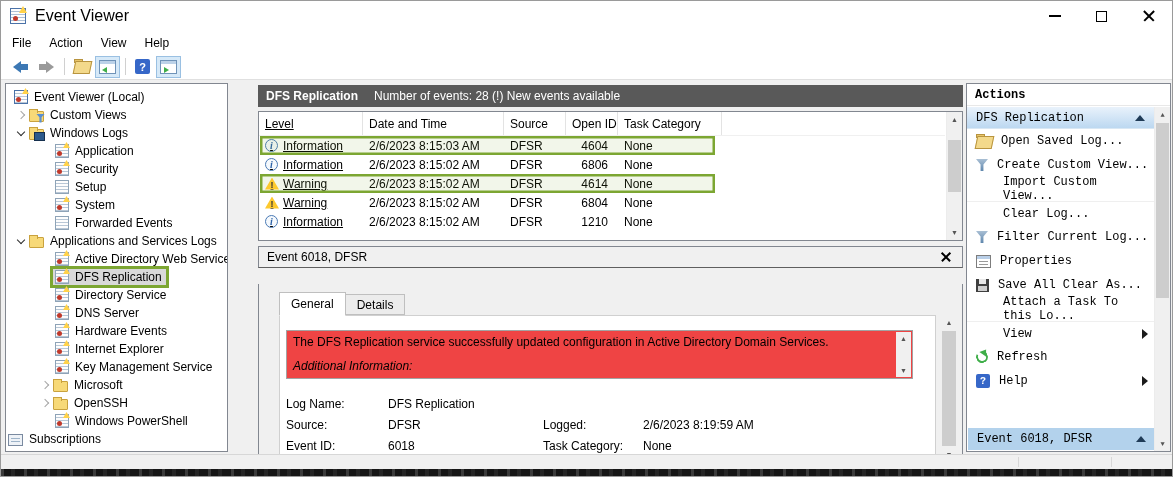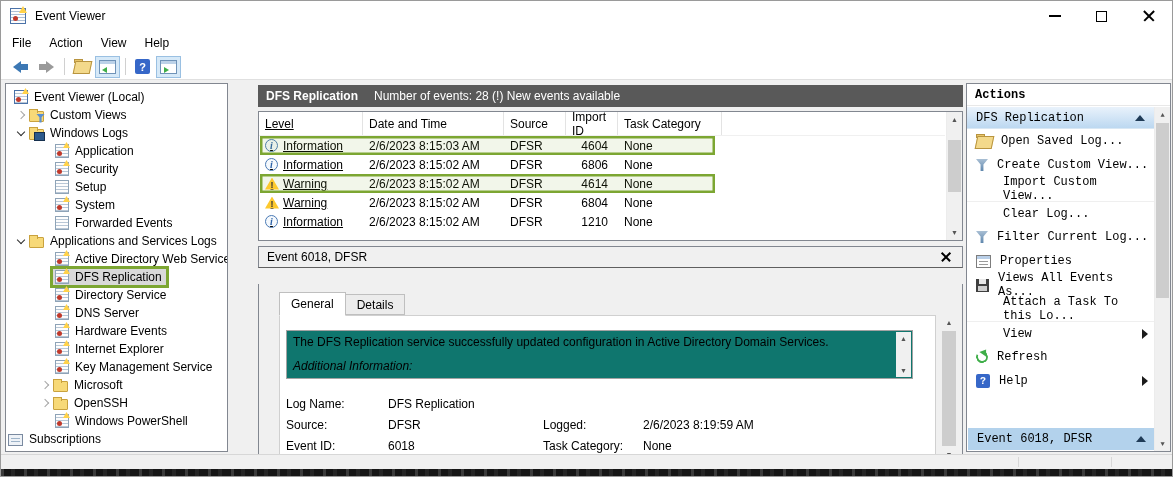--- a/index.html
+++ b/index.html
@@ -5,21 +5,21 @@
   * { margin:0; padding:0; box-sizing:border-box; }
   html,body { background:#cfcfcf; }
   body { font-family:"Liberation Sans","DejaVu Sans",sans-serif; font-size:12px; color:#000; }
   .window { position:relative; width:1173px; height:477px; background:#fff; border:1px solid #9a9a9a; overflow:hidden; }
 
   
   .titlebar { position:absolute; left:0; top:0; right:0; height:30px; background:#fff; display:flex; align-items:center; padding-left:9px; }
   .app-icon { width:16px; height:16px; margin-right:9px; border:1px solid #4a72a8; background:repeating-linear-gradient(180deg,#fdfdfd 0 2px,#aebfd4 2px 3px); position:relative; flex:none; }
   .app-icon::before { content:''; position:absolute; right:-2px; top:-3px; width:8px; height:7px; background:#ffd24a; clip-path:polygon(50% 0,100% 100%,0 100%); }
   .app-icon::after { content:''; position:absolute; left:2px; bottom:2px; width:5px; height:5px; border-radius:50%; background:#c0392b; }
-  .title-text { font-size:12px; }
+  .title-text { font-size:16px; }
   .win-controls { position:absolute; right:0; top:0; height:30px; display:flex; }
   .win-btn { width:47px; height:30px; display:flex; align-items:center; justify-content:center; position:relative; }
   .glyph-min { width:12px; height:1.4px; background:#000; }
   .glyph-max { width:11px; height:11px; border:1.4px solid #000; }
   .glyph-x { position:relative; width:14px; height:14px; }
   .glyph-x i { position:absolute; left:0; top:6px; width:14px; height:1.5px; background:#000; }
   .glyph-x i:first-child { transform:rotate(45deg); }
   .glyph-x i:last-child { transform:rotate(-45deg); }
 
   
@@ -103,21 +103,21 @@
   .dh-close { width:16px; height:16px; position:relative; }
   .dh-close i { position:absolute; left:2px; top:7px; width:12px; height:1.6px; background:#000; }
   .dh-close i:first-child { transform:rotate(45deg); } .dh-close i:last-child { transform:rotate(-45deg); }
   .detail-body { position:absolute; left:257px; top:204px; width:705px; height:187px; background:#f0f0f0; border:1px solid #828790; border-top:none; }
   .tabs { position:absolute; left:20px; top:8px; display:flex; z-index:3; }
   .tab { height:21px; padding:0 11px; display:flex; align-items:center; background:#ececec; border:1px solid #bfbfbf; margin-right:-1px; position:relative; top:2px; }
   .tab.active { background:#fff; border-bottom:1px solid #fff; top:0; height:24px; z-index:4; }
   .tab-content { position:absolute; left:20px; right:26px; top:31px; bottom:8px; background:#fff; border:1px solid #d0d0d0; }
   .detail-sb { right:5px; top:31px; bottom:8px; }
   .detail-sb .sb-dn { position:absolute; bottom:0; left:0; right:0; }
-  .msg-box { position:absolute; left:6px; top:14px; right:22px; height:49px; background:#0f766e; border:1px solid #a3a3a3; padding:4px 10px 0 6px; }
+  .msg-box { position:absolute; left:6px; top:14px; right:22px; height:49px; background:#ef4444; border:1px solid #a3a3a3; padding:4px 10px 0 6px; }
   .msg-line2 { position:absolute; left:6px; bottom:5px;font-style:italic; }
   .msg-sb { top:1px; right:1px; bottom:1px; width:15px; }
   .msg-sb .sb-btn { height:13px; }
   .msg-sb .sb-dn { position:absolute; bottom:0; left:0; right:0; }
   .fields { position:absolute; left:6px; top:77px; right:22px; display:grid; grid-template-columns:102px 155px 100px 1fr; grid-auto-rows:21px; align-items:center; }
 
   
   .actions-panel { position:absolute; left:965px; top:3px; width:205px; bottom:2px; background:#fff; border:1px solid #828790; overflow:hidden;font-family:Liberation Mono, monospace; }
   .actions-title { height:22px; display:flex; align-items:center; padding-left:8px; font-weight:bold; border-bottom:1px solid #e8e8e8; }
   .actions-body { position:absolute; top:23px; left:0; right:16px; bottom:0; }
@@ -407,21 +407,21 @@
       <span class="t">DFS Replication</span>
       <span>Number of events: 28 (!) New events available</span>
     </div>
 
     <div class="list-box">
       <div class="list-header">
 
       <div class="hcell col-level">Level</div>
           <div class="hcell col-date">Date and Time</div>
           <div class="hcell col-source">Source</div>
-          <div class="hcell col-eventid">Import ID</div>
+          <div class="hcell col-eventid">Open ID</div>
           <div class="hcell col-task">Task Category</div>
         </div>
       <div>
 
           <div class="lrow annotated">
             <div class="lcell col-level">
               <span class="ic-info"></span>
               <span>Information</span>
             </div>
             <div class="lcell col-date">2/6/2023 8:15:03 AM</div>
@@ -566,21 +566,21 @@
 
             <div class="aitem">
               <span class="aicon ai-props"></span>
               <span class="a-label">Properties</span>
 
             </div>
 
 
             <div class="aitem">
               <span class="aicon ai-save"></span>
-              <span class="a-label">Views All Events As...</span>
+              <span class="a-label">Save All Clear As...</span>
 
             </div>
 
             <div class="aitem">
               <span class="aicon ai-none"></span>
               <span class="a-label">Attach a Task To this Lo...</span>
 
             </div>
 
             <div class="aitem group-start">

